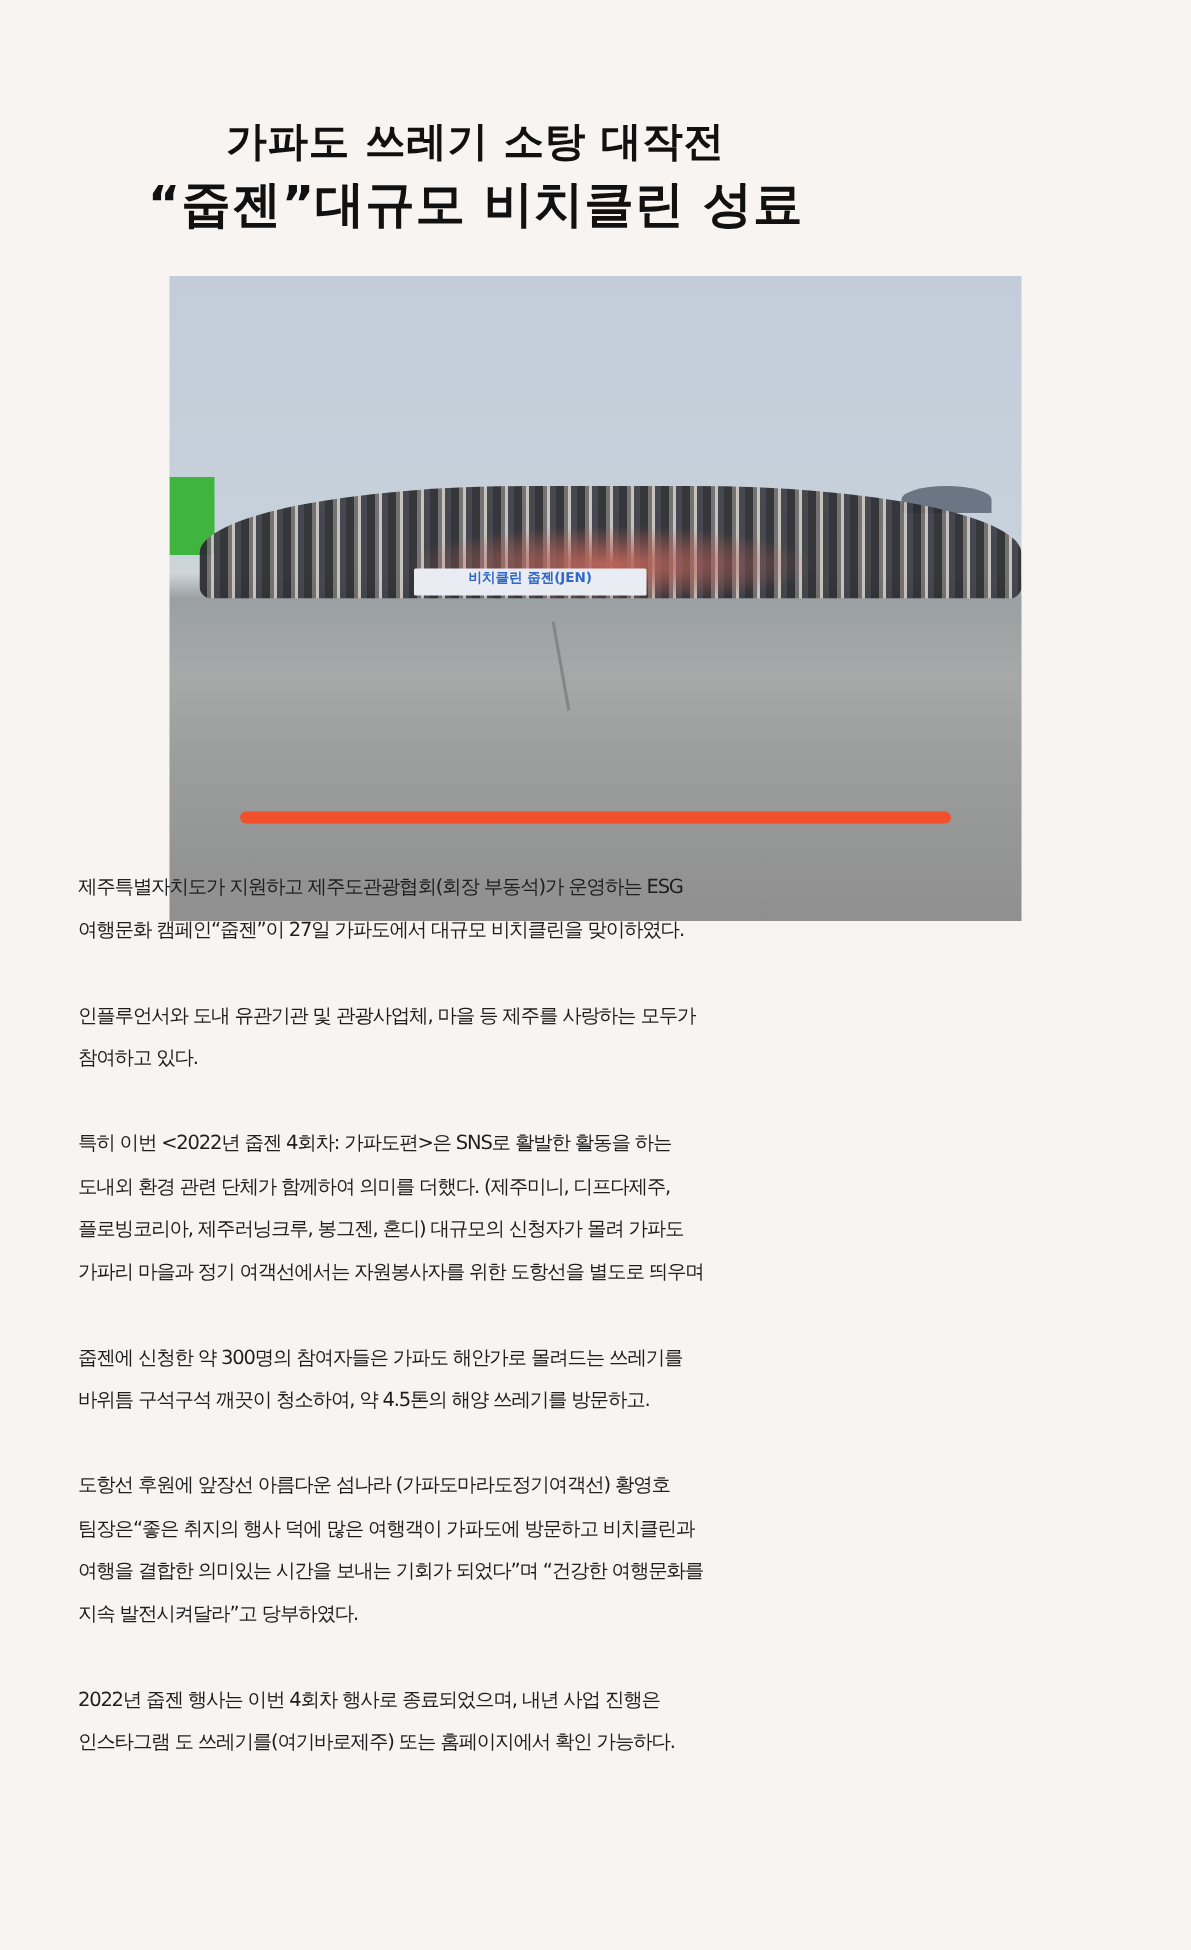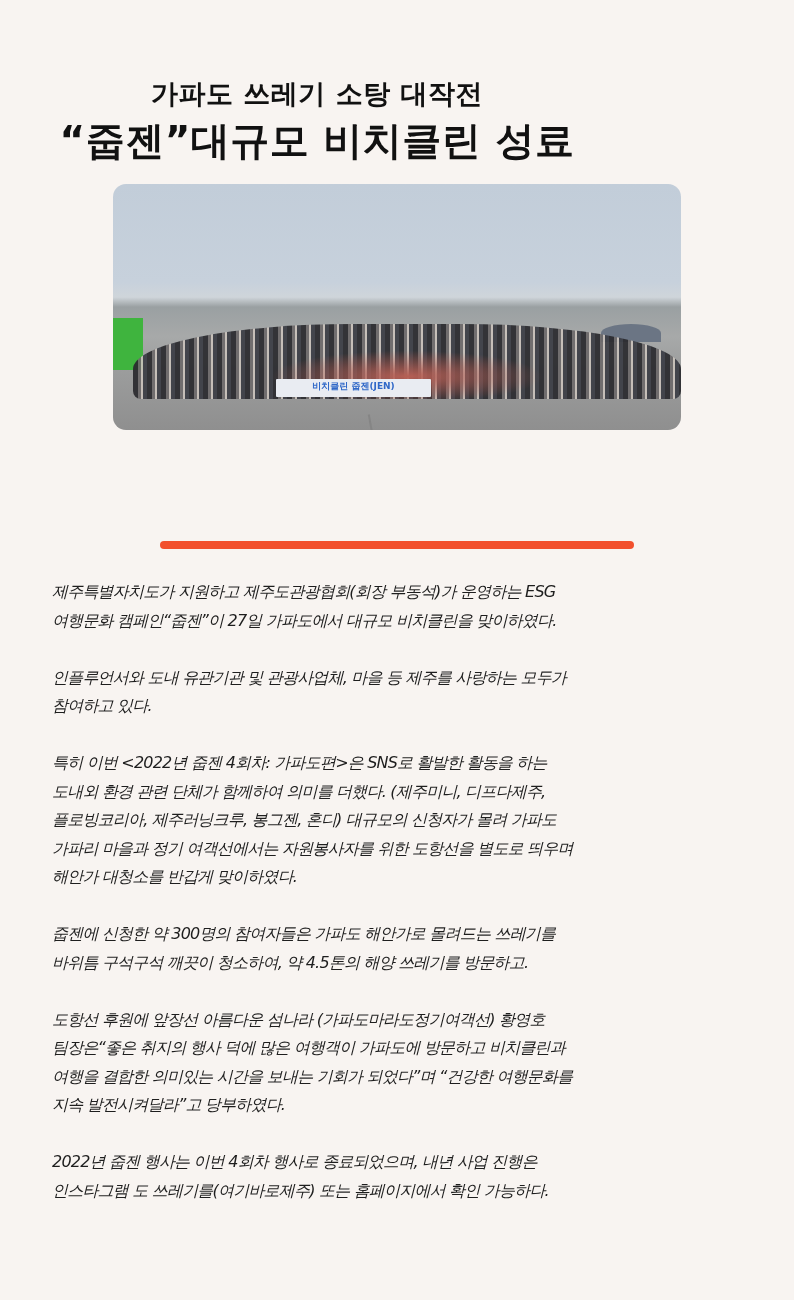--- a/index.html
+++ b/index.html
@@ -1,33 +1,33 @@
 <!DOCTYPE html>
 <html><head>
 <meta charset="utf-8">
 <style>
   html,body{margin:0;padding:0;}
   body{width:794px;height:1300px;background:#f8f4f1;font-family:"DejaVu Sans","Liberation Sans",sans-serif;color:#1b1b1b;position:relative;overflow:hidden;}
   .title{position:absolute;left:0;width:634px;text-align:center;font-weight:bold;color:#111;margin:0;}
   .t1{top:76px;font-size:27px;letter-spacing:0.5px;}
-  .t2{top:114px;font-size:39px;letter-spacing:0.5px;}
-  .photo{position:absolute;left:113px;top:184px;width:568px;height:246px;overflow:hidden;
-    background:linear-gradient(180deg,#c2cdd9 0%,#c7d1dc 40%,#cfd5da 46%,#9aa0a2 50%,#a7a9a9 62%,#9c9d9d 75%,#8f8f8f 100%);border-radius:13px;}
+  .t2{top:114px;font-size:33px;letter-spacing:0.5px;}
+  .photo{position:absolute;left:113px;top:184px;width:568px;height:430px;overflow:hidden;
+    background:linear-gradient(180deg,#c2cdd9 0%,#c7d1dc 40%,#cfd5da 46%,#9aa0a2 50%,#a7a9a9 62%,#9c9d9d 75%,#8f8f8f 100%);}
   .container-box{position:absolute;left:0;top:134px;width:30px;height:52px;background:#3fb43e;}
   .crowd{position:absolute;left:20px;top:140px;width:548px;height:75px;
     background:
       radial-gradient(ellipse at 50% 70%,#b85a4f 0%,rgba(184,90,79,0) 35%),
       repeating-linear-gradient(90deg,#2a2a2e 0px,#2a2a2e 5px,#6d6a6b 5px,#6d6a6b 8px,#c9c2bb 8px,#c9c2bb 10px,#3b3d45 10px,#3b3d45 14px);
     border-radius:40% 40% 8px 8px/60% 60% 8px 8px;opacity:0.92;}
   .mountain{position:absolute;right:20px;top:140px;width:60px;height:18px;background:#6b7584;border-radius:50% 50% 0 0;}
   .banner{position:absolute;left:163px;top:195px;width:155px;height:18px;background:#e9ecf2;border-radius:1px;
     font-size:9px;color:#3068c8;font-weight:bold;text-align:center;line-height:14px;}
   .crack{position:absolute;left:260px;top:230px;width:2px;height:60px;background:#858585;transform:rotate(-10deg);}
   .divider{position:absolute;left:160px;top:541px;width:474px;height:8px;background:#f2502d;border-radius:4px;}
-  .body{position:absolute;left:52px;top:578px;width:710px;font-size:16px;line-height:28.5px;color:#1e1e1e;letter-spacing:-0.8px;font-style:italic;}
+  .body{position:absolute;left:52px;top:578px;width:710px;font-size:13px;line-height:28.5px;color:#1e1e1e;letter-spacing:-0.8px;}
   .para{margin:0 0 28.5px 0;white-space:normal;}
   .line{display:block;white-space:nowrap;}
 </style>
 </head>
 <body>
 
 <h2 class="title t1">가파도 쓰레기 소탕 대작전</h2>
 <h1 class="title t2">“줍젠”대규모 비치클린 성료</h1>
 
 <div class="photo" title="가파도 비치클린 단체 사진">
@@ -47,21 +47,20 @@
   </p>
   <p class="para">
     <span class="line">인플루언서와 도내 유관기관 및 관광사업체, 마을 등 제주를 사랑하는 모두가</span>
     <span class="line">참여하고 있다.</span>
   </p>
   <p class="para">
     <span class="line">특히 이번 &lt;2022년 줍젠 4회차: 가파도편&gt;은 SNS로 활발한 활동을 하는</span>
     <span class="line">도내외 환경 관련 단체가 함께하여 의미를 더했다. (제주미니, 디프다제주,</span>
     <span class="line">플로빙코리아, 제주러닝크루, 봉그젠, 혼디) 대규모의 신청자가 몰려 가파도</span>
     <span class="line">가파리 마을과 정기 여객선에서는 자원봉사자를 위한 도항선을 별도로 띄우며</span>
-    <span class="line">해안가 대청소를 반갑게 맞이하였다.</span>
   </p>
   <p class="para">
     <span class="line">줍젠에 신청한 약 300명의 참여자들은 가파도 해안가로 몰려드는 쓰레기를</span>
     <span class="line">바위틈 구석구석 깨끗이 청소하여, 약 4.5톤의 해양 쓰레기를 방문하고.</span>
   </p>
   <p class="para">
     <span class="line">도항선 후원에 앞장선 아름다운 섬나라 (가파도마라도정기여객선) 황영호</span>
     <span class="line">팀장은“좋은 취지의 행사 덕에 많은 여행객이 가파도에 방문하고 비치클린과</span>
     <span class="line">여행을 결합한 의미있는 시간을 보내는 기회가 되었다”며 “건강한 여행문화를</span>
     <span class="line">지속 발전시켜달라”고 당부하였다.</span>

